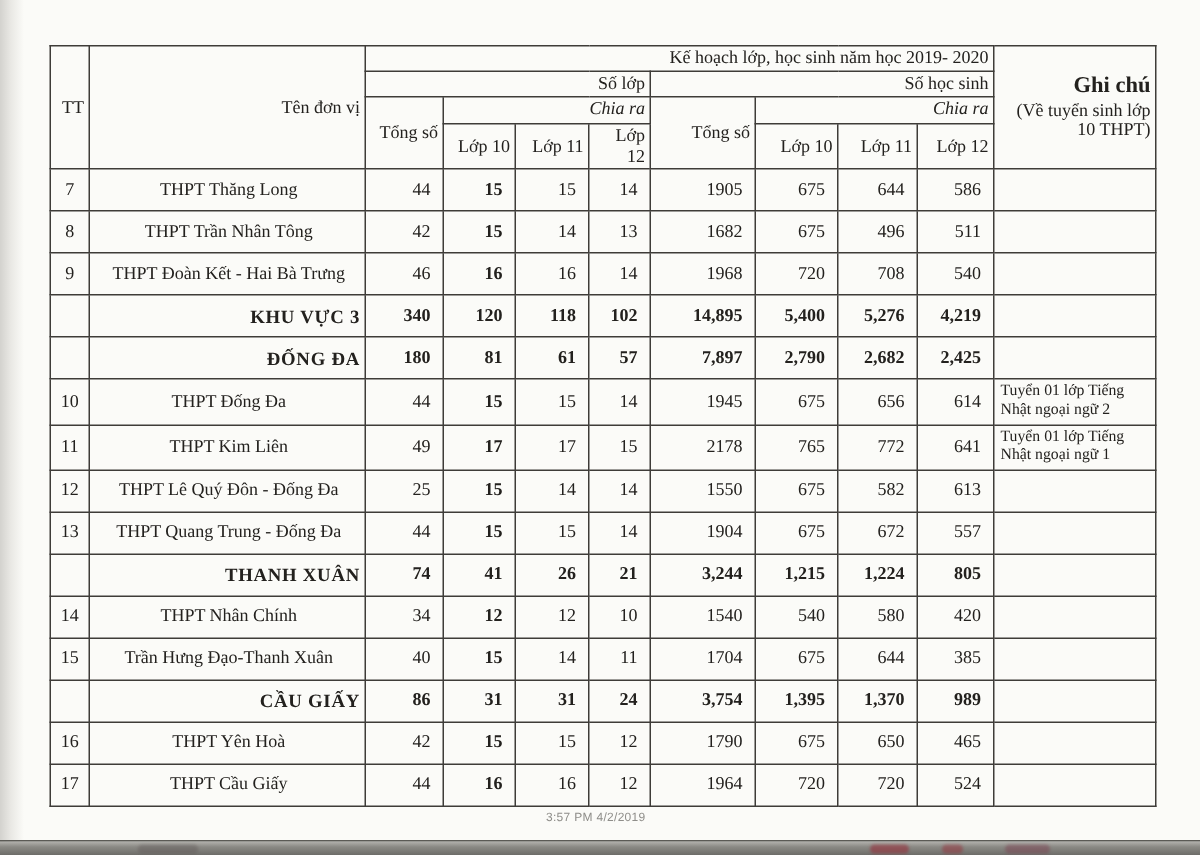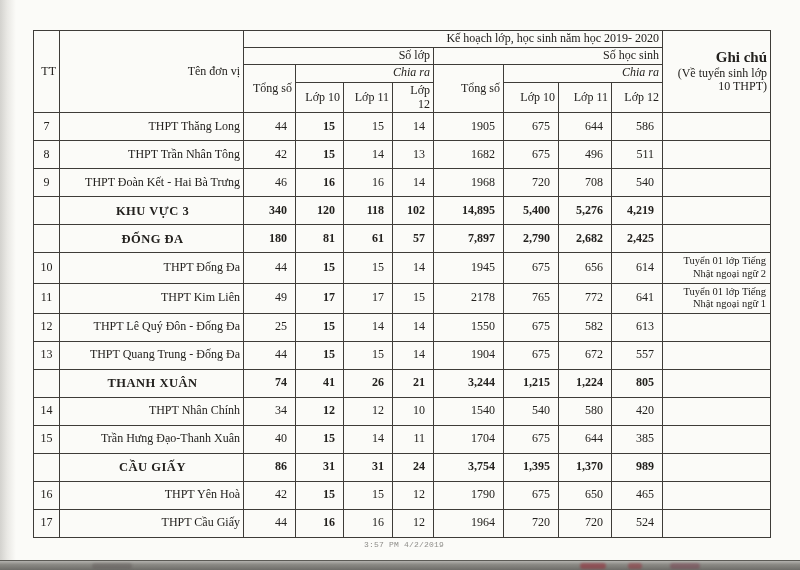--- a/index.html
+++ b/index.html
@@ -41,30 +41,30 @@
   .hr1{height:17px;} .hr2{height:16px;} .hr3{height:18px;} .hr4{height:19px;}
   .th-bold{font-weight:bold;}
   .th-italic{font-style:italic;font-size:11px;}
   .th-small{font-size:11.5px;}
   .notes-head{font-size:11px;line-height:1.3;}
   .notes-head .ttl{font-weight:bold;font-size:15px;}
 
   
   .plan tbody tr{height:28px;}
   td.tt{text-align:center;}
-  td.name{text-align:right;padding-left:5px;}
+  td.name{text-align:center;padding-left:5px;}
   td.num{text-align:right;padding-right:8px;}
   td.b{font-weight:bold;}
-  td.note{font-size:10.5px;line-height:1.2;text-align:right;padding:2px 4px;vertical-align:middle;}
+  td.note{font-size:10.5px;line-height:1.2;text-align:left;padding:2px 4px;vertical-align:middle;}
   tr.group td{font-weight:bold;}
-  tr.group td.name{text-align:center;font-size:12.5px;letter-spacing:.5px;}
+  tr.group td.name{text-align:right;font-size:12.5px;letter-spacing:.5px;}
 
   .footer-stamp{
     position:absolute;left:364px;top:540px;
-    font-family:Liberation Mono, monospace;
+    font-family:Liberation Sans, sans-serif;
     font-size:8px;color:#8f8e8a;letter-spacing:.2px;
   }
 </style>
 </head>
 <body>
 
 <div class="paper"></div>
 <div class="edge-left"></div>
 
 <table class="plan">

